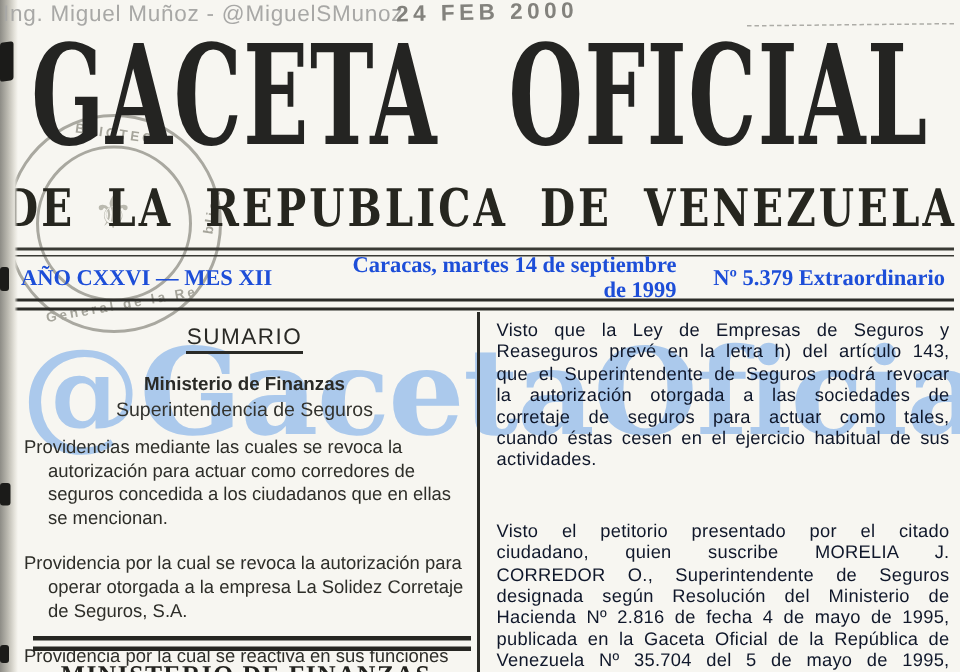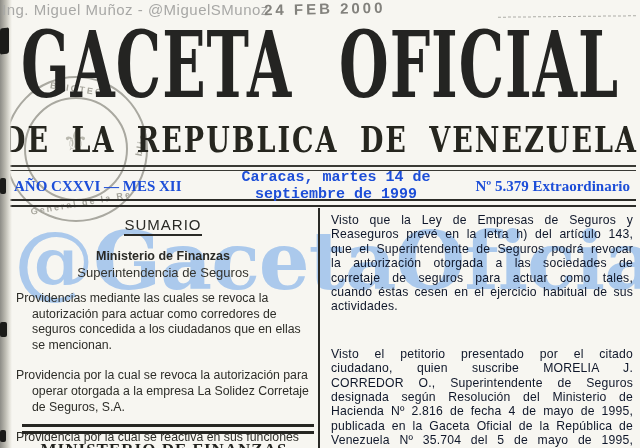--- a/index.html
+++ b/index.html
@@ -71,21 +71,21 @@
     transform:scaleY(1.28); transform-origin:top center;
   }
   .rule-a { position:absolute; left:6px; top:165px; width:630px; height:6px;
     border-top:2px solid #3a3a35; border-bottom:1px solid #3a3a35; }
   .info-row {
     position:absolute; left:6px; top:175px; width:630px; height:22px;
     display:flex; align-items:center; z-index:3;
     font-family:"Liberation Serif", serif; font-weight:bold; font-size:15px; color:#1d4ed8;
   }
   .info-left   { width:215px; padding-left:8px; }
-  .info-center { width:230px; text-align:center;font-family:Liberation Mono, monospace; }
+  .info-center { width:230px; text-align:right; }
   .info-right  { flex:1; text-align:right; padding-right:6px; }
   .rule-b { position:absolute; left:6px; top:199px; width:630px; height:8px;
     border-top:2px solid #2c2c28; border-bottom:2px solid #2c2c28; }
 
   
   .divider { position:absolute; left:318px; top:208px; width:2px; height:240px; background:#2a2a26; z-index:2; }
 
   
   .left-col { position:absolute; left:16px; top:216px; width:294px; z-index:3; }
   .sumario-wrap { text-align:center; margin-bottom:13px; }

